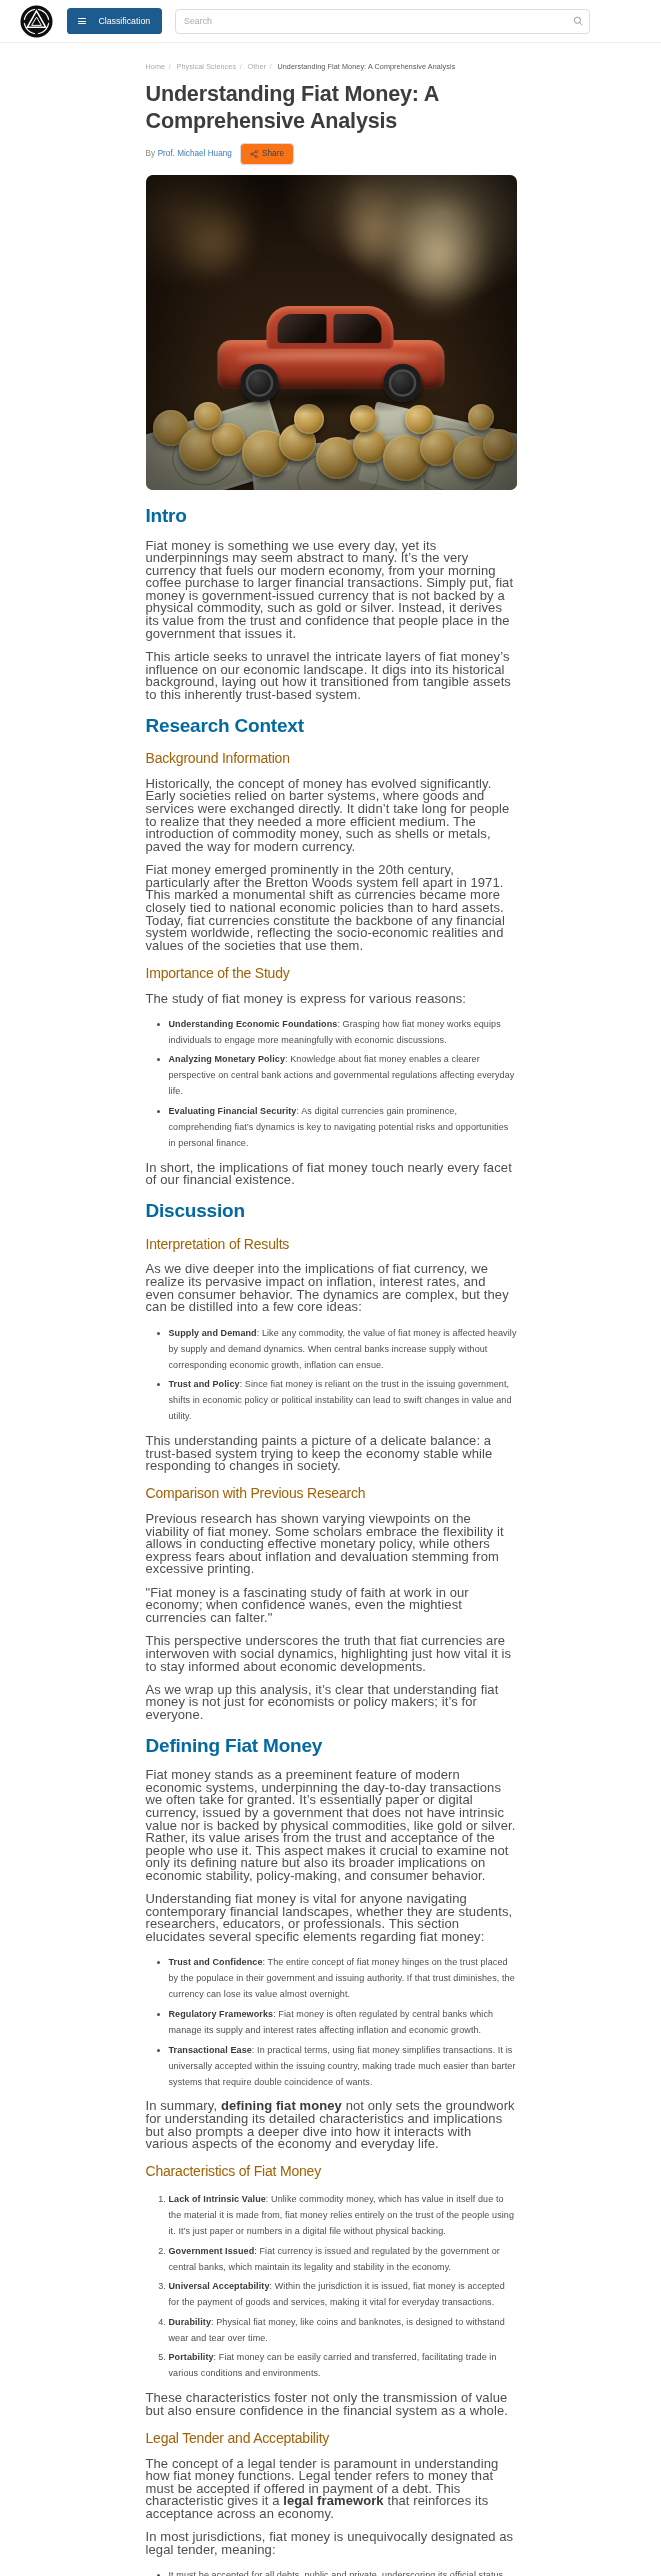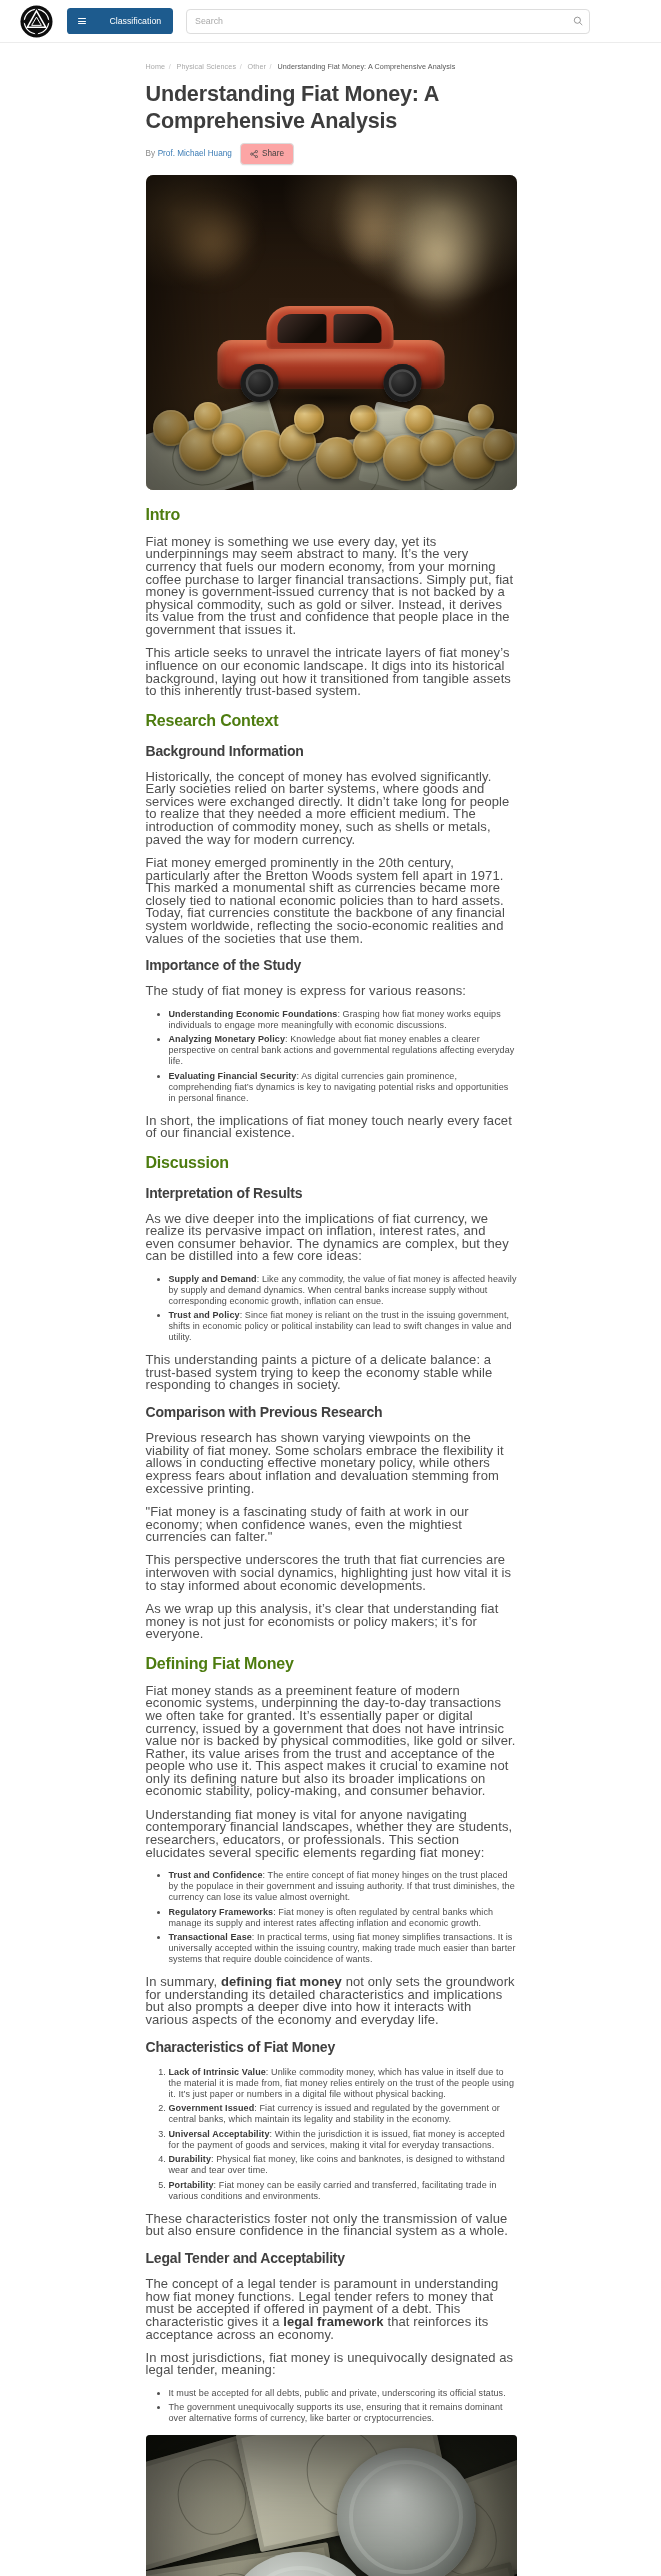--- a/index.html
+++ b/index.html
@@ -3,53 +3,53 @@
 <meta charset="utf-8">
 <style>
   * { margin:0; padding:0; box-sizing:border-box; }
   html,body { width:662px; height:3091px; overflow:hidden; background:#ffffff;
     font-family:"Liberation Sans","DejaVu Sans",sans-serif; }
 
   
   .topbar { display:flex; align-items:center; height:43px; padding:0 72px 0 18.5px;
     background:#fff; border-bottom:0.5px solid #ececec; gap:13.4px; }
   .logo { width:35px; height:35px; flex:0 0 auto; cursor:pointer; }
-  .nav-btn { display:flex; align-items:center; gap:23px; background:#1d5b8e; color:#fff;
+  .nav-btn { display:flex; align-items:center; gap:12px; background:#1d5b8e; color:#fff;
     border:none; border-radius:3.6px; padding:0 11.3px; height:26px; font-size:8.8px;
     font-family:inherit; cursor:pointer; }
   .burger { display:inline-flex; flex-direction:column; gap:1.5px; }
   .burger i { display:block; width:8.2px; height:1px; background:#fff; border-radius:0.5px; }
   .search-wrap { position:relative; flex:1 1 auto; max-width:418px; }
   .search-wrap input { width:100%; height:25px; border:0.5px solid #ddd; border-radius:4.1px;
     padding:0 24px 0 8.2px; font-size:8.8px; color:#555; font-family:inherit; background:#fff; }
   .search-wrap input::placeholder { color:#a9a9a9; }
   .search-ico { position:absolute; right:7.2px; top:50%; transform:translateY(-50%); cursor:pointer; }
 
   
   .page { width:371px; margin:0 auto; padding-top:18.5px; color:#4e4e4e; }
   .bc { font-size:7.2px; color:#a8a8a8; letter-spacing:0.1px; }
   .bc a { color:#a8a8a8; text-decoration:none; }
   .bc .sep { margin:0 3.6px; color:#c9c9c9; }
   .bc .cur { color:#555; }
   h1.title { margin-top:9.3px; font-size:21.6px; line-height:1.28; color:#3d3d3d;
     letter-spacing:-0.2px; font-weight:700; }
   .byline { display:flex; align-items:center; margin-top:8.2px; font-size:8.2px; color:#8a8a8a; }
   .byline a { color:#3c7cb5; text-decoration:none; margin-left:2.6px; }
-  .share-btn { display:flex; align-items:center; gap:4.1px; margin-left:8.2px; background:#fca5a5;
+  .share-btn { display:flex; align-items:center; gap:4.1px; margin-left:8.2px; background:#f97316;
     border:0.5px solid #dcdcdc; border-radius:4.1px; padding:5.2px 8.8px; font-size:8.2px; color:#3f3f3f;
     font-family:inherit; cursor:pointer; box-shadow:0 0.5px 1px rgba(0,0,0,.04); }
 
   p { font-size:13px; line-height:12.6px; letter-spacing:0.1px; margin-bottom:10.8px; }
   strong { color:#3a3a3a; }
-  .h-xl { font-size:16px; color:#4d7c0f; font-weight:700; letter-spacing:-0.2px;
+  .h-xl { font-size:19px; color:#0369a1; font-weight:700; letter-spacing:-0.2px;
     margin:13.4px 0 11.3px; line-height:1.2; }
-  .h-lg { font-size:14px; color:#404040; font-weight:700; letter-spacing:-0.2px;
+  .h-lg { font-size:14px; color:#a16207; font-weight:400; letter-spacing:-0.2px;
     margin:12.4px 0 10.3px; line-height:1.25; }
   ul.blist, ol.nlist { margin:1px 0 10.8px; padding-left:23px; }
-  ul.blist li, ol.nlist li { font-size:9px; line-height:11px; letter-spacing:0.1px;
+  ul.blist li, ol.nlist li { font-size:9px; line-height:16px; letter-spacing:0.1px;
     margin-bottom:3.6px; }
   ul.blist li::marker, ol.nlist li::marker { color:#4e4e4e; }
 
   
   figure.hero { position:relative; margin:10.3px 0 15.5px; height:315px; border-radius:7.2px;
     overflow:hidden;
     background:
       radial-gradient(155px 124px at 80% 12%, rgba(238,215,160,.55), rgba(238,215,160,0) 72%),
       radial-gradient(113px 103px at 58% 6%, rgba(210,170,110,.35), transparent 70%),
       radial-gradient(124px 103px at 8% 12%, rgba(170,130,75,.38), transparent 72%),

